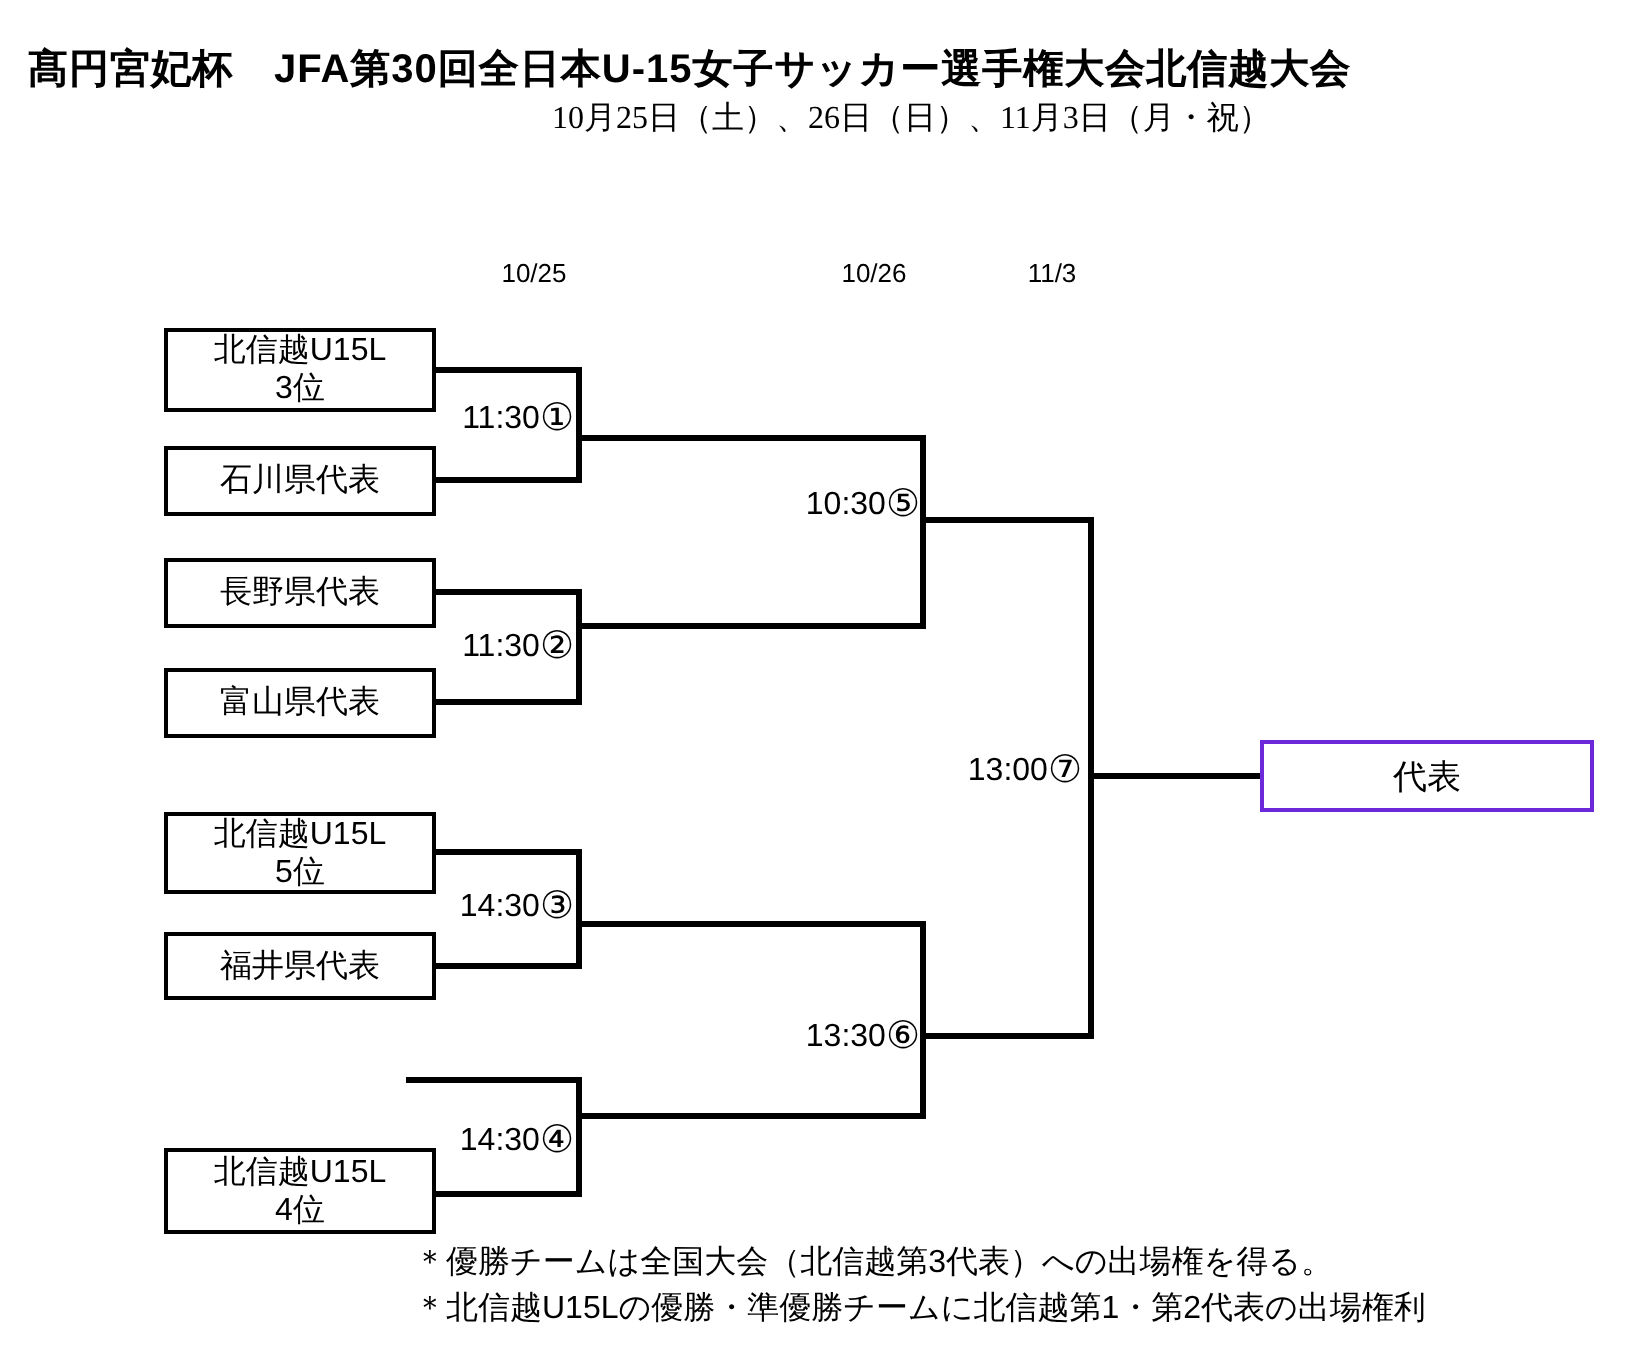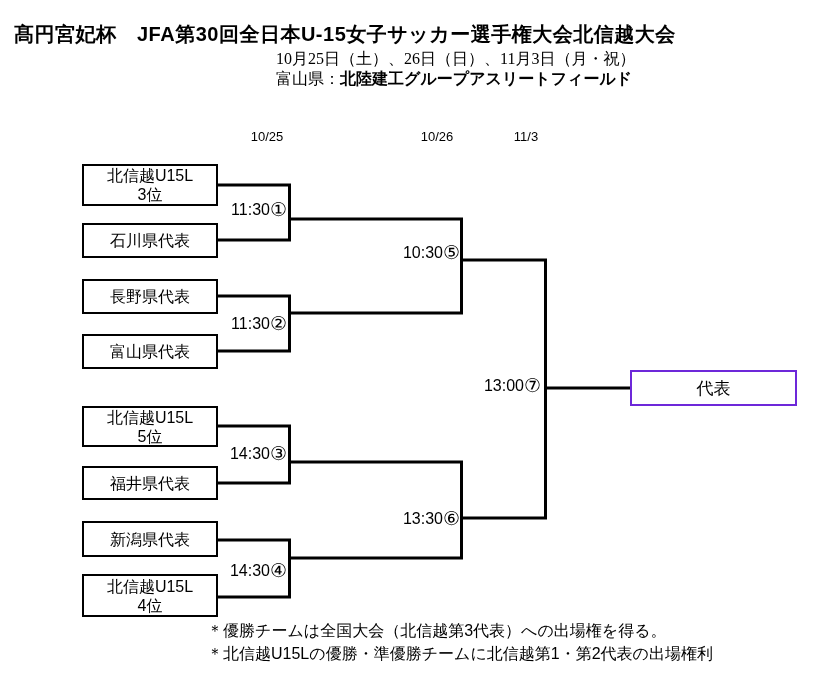--- a/index.html
+++ b/index.html
@@ -39,21 +39,20 @@
   }
   .note { position:absolute; left:207px; font-size:16px; white-space:nowrap; }
 </style>
 </head>
 <body>
 
 <div class="page">
 
   <div class="title">髙円宮妃杯　JFA第30回全日本U-15女子サッカー選手権大会北信越大会</div>
   <div class="subtitle">10月25日（土）、26日（日）、11月3日（月・祝）</div>
-  <div class="venue"><span class="prefix">富山県：</span><span class="name">北陸建工グループアスリートフィールド</span></div>
 
   <div class="round-date" style="left:227px">10/25</div>
   <div class="round-date" style="left:397px">10/26</div>
   <div class="round-date" style="left:486px">11/3</div>
 
   <svg class="lines" width="819" height="677">
     <path fill="none" stroke="#000" stroke-width="3" d="
       M203 185H291 M203 240H291 M289.5 183.5V241.5 M289.5 219H463
       M203 296H291 M203 351H291 M289.5 294.5V352.5 M289.5 313H463
       M203 426H291 M203 483H291 M289.5 424.5V484.5 M289.5 462H463
@@ -64,21 +63,20 @@
   </svg>
 
   <div class="team" style="top:164px;height:42px">北信越U15L
 3位</div>
   <div class="team" style="top:223px;height:35px">石川県代表</div>
   <div class="team" style="top:279px;height:35px">長野県代表</div>
   <div class="team" style="top:334px;height:35px">富山県代表</div>
   <div class="team" style="top:406px;height:41px">北信越U15L
 5位</div>
   <div class="team" style="top:466px;height:34px">福井県代表</div>
-  <div class="team" style="top:521px;height:36px">新潟県代表</div>
   <div class="team" style="top:574px;height:43px">北信越U15L
 4位</div>
 
   <div class="match-label" style="right:532px;top:199px"><span>11:30</span><span class="no">①</span></div>
   <div class="match-label" style="right:532px;top:313px"><span>11:30</span><span class="no">②</span></div>
   <div class="match-label" style="right:532px;top:443px"><span>14:30</span><span class="no">③</span></div>
   <div class="match-label" style="right:532px;top:560px"><span>14:30</span><span class="no">④</span></div>
   <div class="match-label" style="right:359px;top:242px"><span>10:30</span><span class="no">⑤</span></div>
   <div class="match-label" style="right:359px;top:508px"><span>13:30</span><span class="no">⑥</span></div>
   <div class="match-label" style="right:278px;top:375px"><span>13:00</span><span class="no">⑦</span></div>

